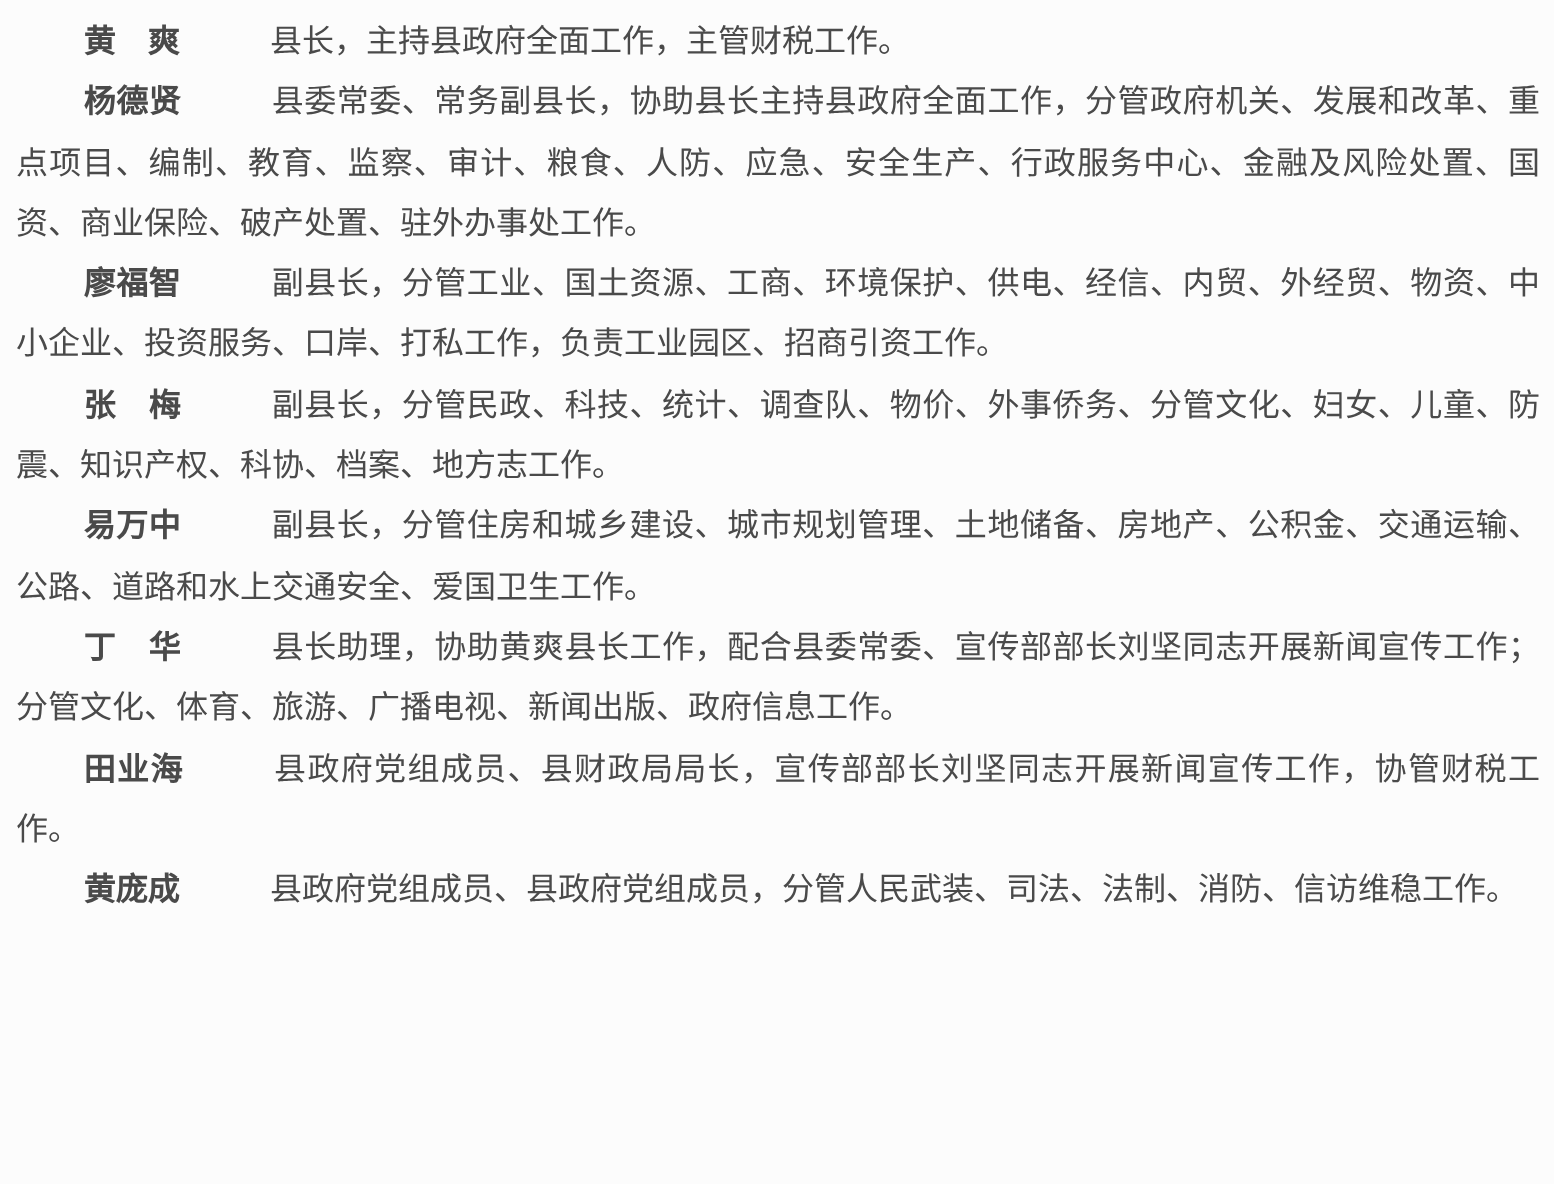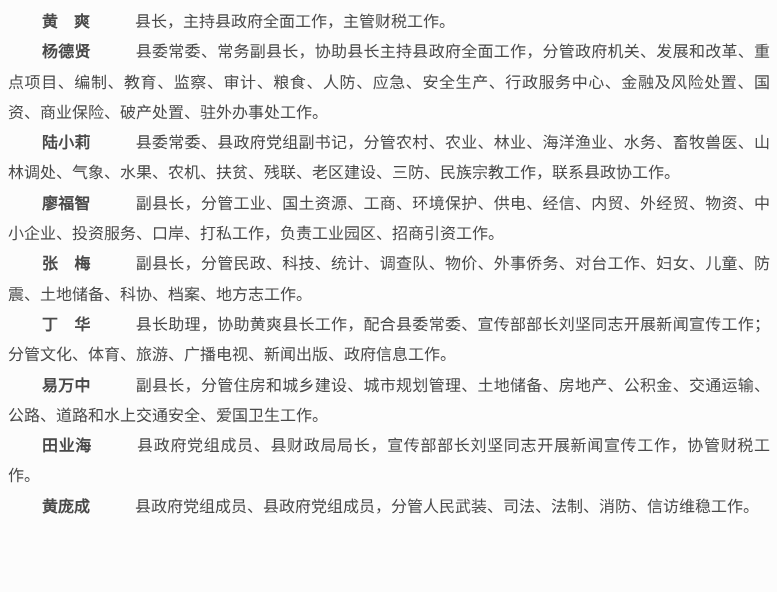--- a/index.html
+++ b/index.html
@@ -42,29 +42,28 @@
 </style>
 </head>
 <body>
 
 <main class="doc">
 
   <p class="entry"><span class="official-name">黄　爽</span><span class="official-duties">县长，主持县政府全面工作，主管财税工作。</span></p>
 
   <p class="entry"><span class="official-name">杨德贤</span><span class="official-duties">县委常委、常务副县长，协助县长主持县政府全面工作，分管政府机关、发展和改革、重点项目、编制、教育、监察、审计、粮食、人防、应急、安全生产、行政服务中心、金融及风险处置、国资、商业保险、破产处置、驻外办事处工作。</span></p>
 
-  <p class="entry"><span class="official-name">陆小莉</span><span class="official-duties">县委常委、县政府党组副书记，分管农村、农业、林业、海洋渔业、水务、畜牧兽医、山林调处、气象、水果、农机、扶贫、残联、老区建设、三防、民族宗教工作，联系县政协工作。</span></p>
 
 
   <p class="entry"><span class="official-name">廖福智</span><span class="official-duties">副县长，分管工业、国土资源、工商、环境保护、供电、经信、内贸、外经贸、物资、中小企业、投资服务、口岸、打私工作，负责工业园区、招商引资工作。</span></p>
 
-  <p class="entry"><span class="official-name">张　梅</span><span class="official-duties">副县长，分管民政、科技、统计、调查队、物价、外事侨务、对台工作、妇女、儿童、防震、土地储备、科协、档案、地方志工作。</span></p>
+  <p class="entry"><span class="official-name">张　梅</span><span class="official-duties">副县长，分管民政、科技、统计、调查队、物价、外事侨务、分管文化、妇女、儿童、防震、知识产权、科协、档案、地方志工作。</span></p>
+
+  <p class="entry"><span class="official-name">易万中</span><span class="official-duties">副县长，分管住房和城乡建设、城市规划管理、土地储备、房地产、公积金、交通运输、公路、道路和水上交通安全、爱国卫生工作。</span></p>
 
   <p class="entry"><span class="official-name">丁　华</span><span class="official-duties">县长助理，协助黄爽县长工作，配合县委常委、宣传部部长刘坚同志开展新闻宣传工作；分管文化、体育、旅游、广播电视、新闻出版、政府信息工作。</span></p>
-
-  <p class="entry"><span class="official-name">易万中</span><span class="official-duties">副县长，分管住房和城乡建设、城市规划管理、土地储备、房地产、公积金、交通运输、公路、道路和水上交通安全、爱国卫生工作。</span></p>
 
 
   <p class="entry"><span class="official-name">田业海</span><span class="official-duties">县政府党组成员、县财政局局长，宣传部部长刘坚同志开展新闻宣传工作，协管财税工作。</span></p>
 
   <p class="entry"><span class="official-name">黄庞成</span><span class="official-duties">县政府党组成员、县政府党组成员，分管人民武装、司法、法制、消防、信访维稳工作。</span></p>
 
 </main>
 
 </body></html>

